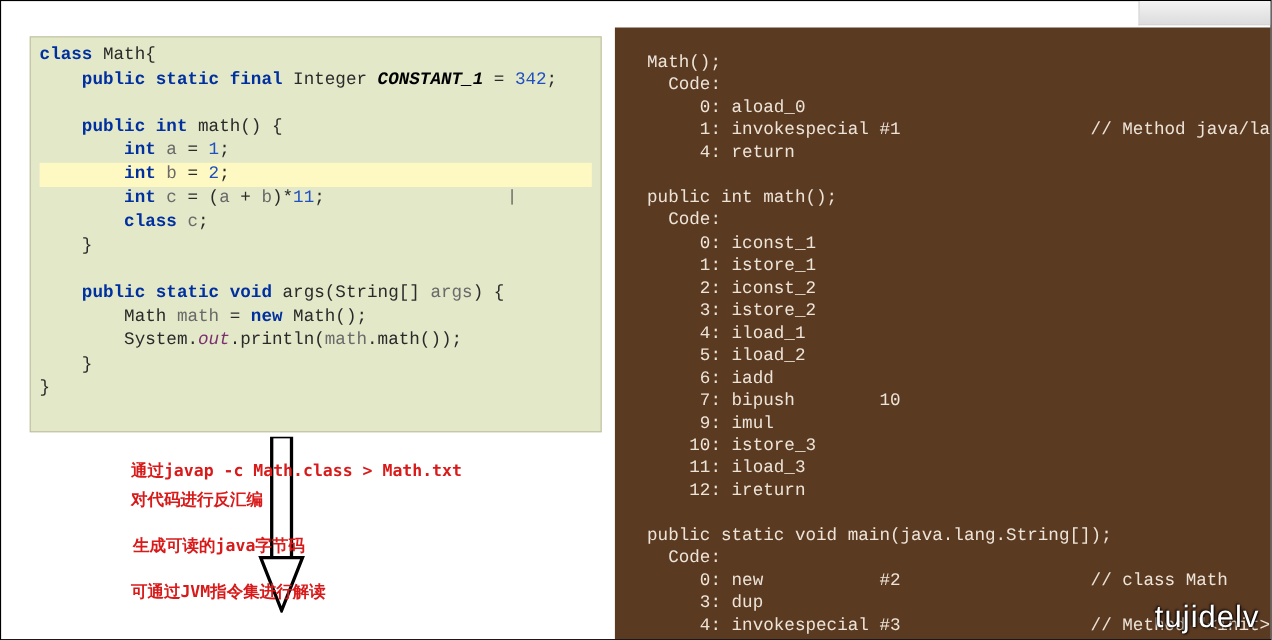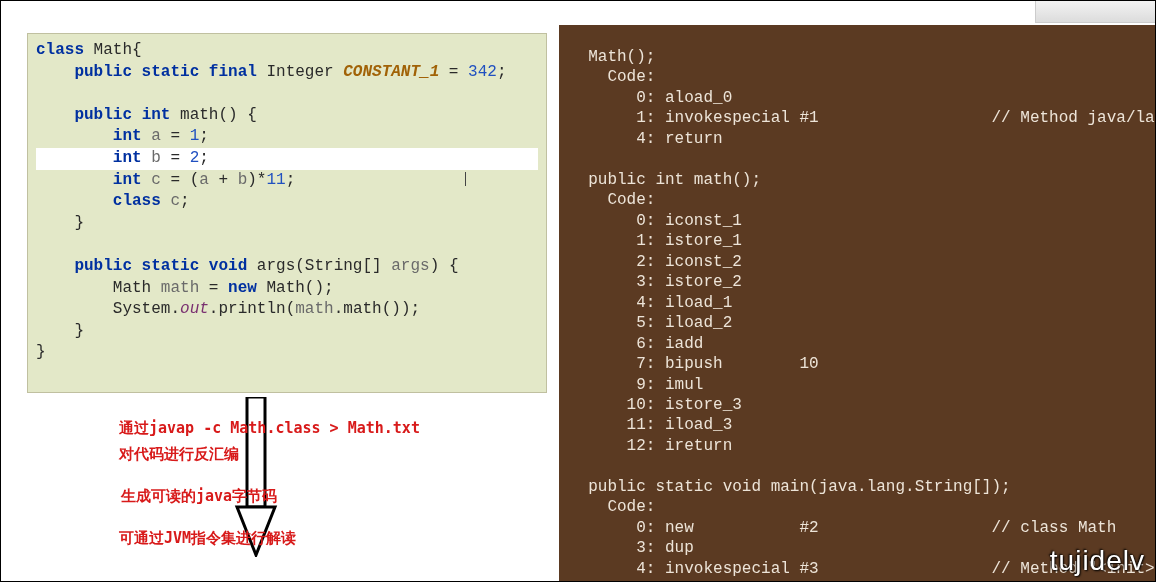--- a/index.html
+++ b/index.html
@@ -21,26 +21,26 @@
     background: #e3e8c8;
     border: 1px solid #c0c0a0;
     padding: 6px 8px 6px 8px;
     font-size: 16px;
     line-height: 1.35;
     white-space: pre;
     color: #2a2a2a;
   }
   .left-panel .kw   { color: #0030a0; font-weight: bold; }
   .left-panel .cls  { color: #2a2a2a; }
-  .left-panel .cnst { color: #a16207; font-style: italic; font-weight: bold;}
+  .left-panel .cnst { color: #000000; font-style: italic; font-weight: bold;}
   .left-panel .num  { color: #2050c0; }
   .left-panel .fld  { color: #7a3070; font-style: italic;}
   .left-panel .var  { color: #6a6a6a; }
   .left-panel .line-hl {
-    background: #ffffff;
+    background: #fef9c3;
     display: inline-block;
     width: 100%;
   }
   .cursor-bar {
     display:inline-block;
     width:1px; height:14px;
     border-left:1px solid #444;
     vertical-align:middle;
     margin-left:170px;
   }

